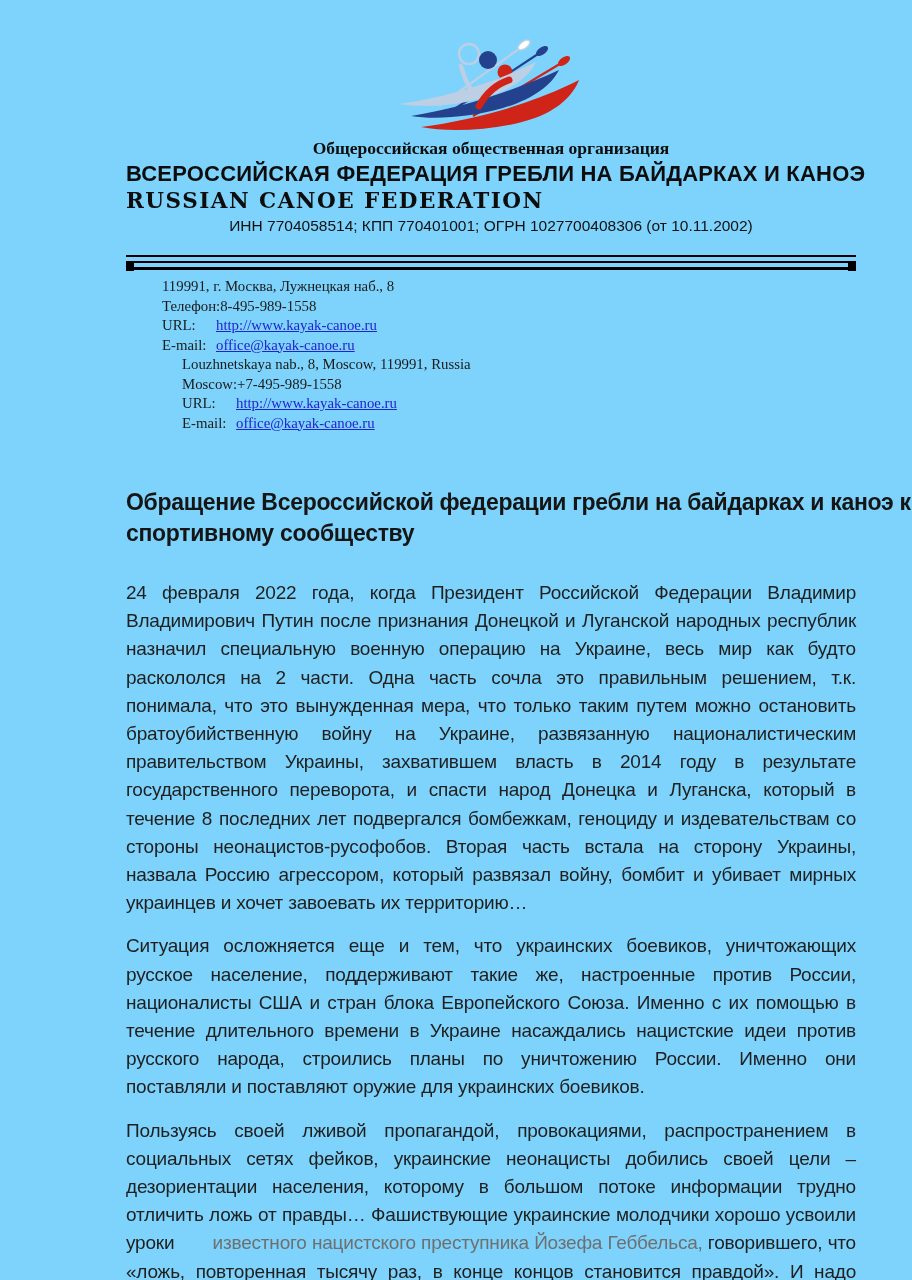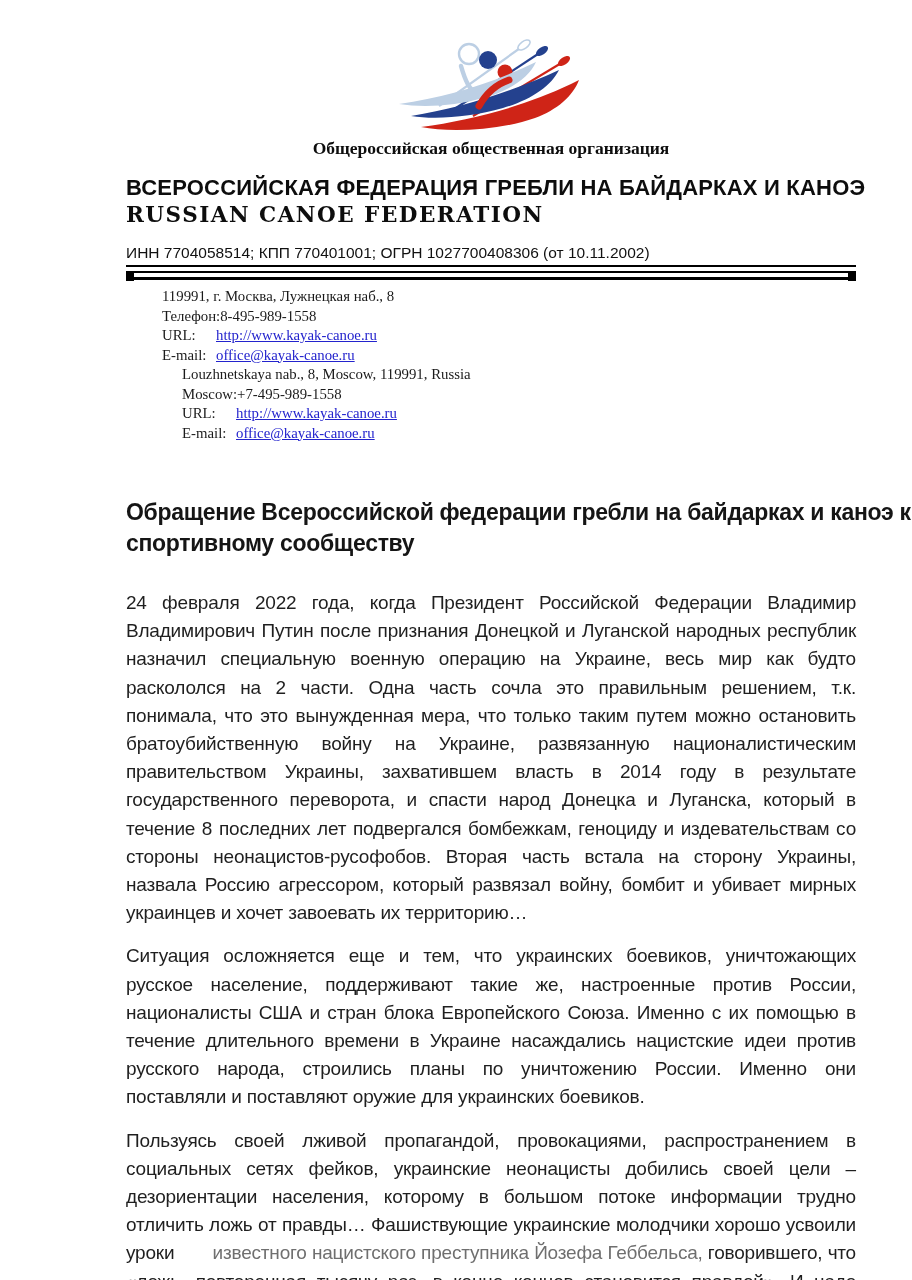--- a/index.html
+++ b/index.html
@@ -1,41 +1,41 @@
 <!DOCTYPE html>
 <html><head>
 <meta charset="utf-8">
 <style>
   html, body { margin: 0; padding: 0; background: #e8e8e8; }
   .page {
-    width: 912px; height: 1280px; background: #ffffff;
+    width: 912px; height: 1280px; background: #7dd3fc;
     box-sizing: border-box; padding: 0 56px 0 126px;
     overflow: hidden; position: relative;
     font-family: "Liberation Sans", sans-serif;
     color: #1d1d1d;
   }
   
   .logo-wrap { width: 200px; height: 100px; margin: 34px auto 4px auto; }
   .org-type {
     text-align: center; font-family: "Liberation Serif", serif;
     font-weight: bold; font-size: 17.5px; color: #0d0d0d; margin-top: 2px;
   }
   .org-ru {
     text-align: center; font-family: "Liberation Sans", sans-serif;
     font-weight: bold; font-size: 22px; letter-spacing: 0.2px;
-    color: #0d0d0d; margin-top: 16px; white-space: nowrap;
+    color: #0d0d0d; margin-top: 2px; white-space: nowrap;
   }
   .org-en {
     text-align: left; font-family: "DejaVu Serif", serif;
     font-weight: bold; font-size: 21.5px; letter-spacing: 1.5px;
     color: #0d0d0d; margin-top: 1px;
   }
   .reg {
-    font-size: 15.5px; color: #111;
-    margin-top: 17px; padding-bottom: 2px;
+    text-align: center; font-size: 15.5px; color: #111;
+    margin-top: 4px; padding-bottom: 19px;
   }
   .rule-thin { border-top: 2px solid #000; margin-top: 1px; }
   .rule-double {
     margin-top: 4px; height: 4px; position: relative;
     border-top: 2.5px solid #000; border-bottom: 3.5px solid #000;
   }
   .rule-double::before, .rule-double::after {
     content: ""; position: absolute; top: -2.5px; width: 8px; height: 10px; background: #000;
   }
   .rule-double::before { left: 0; }

